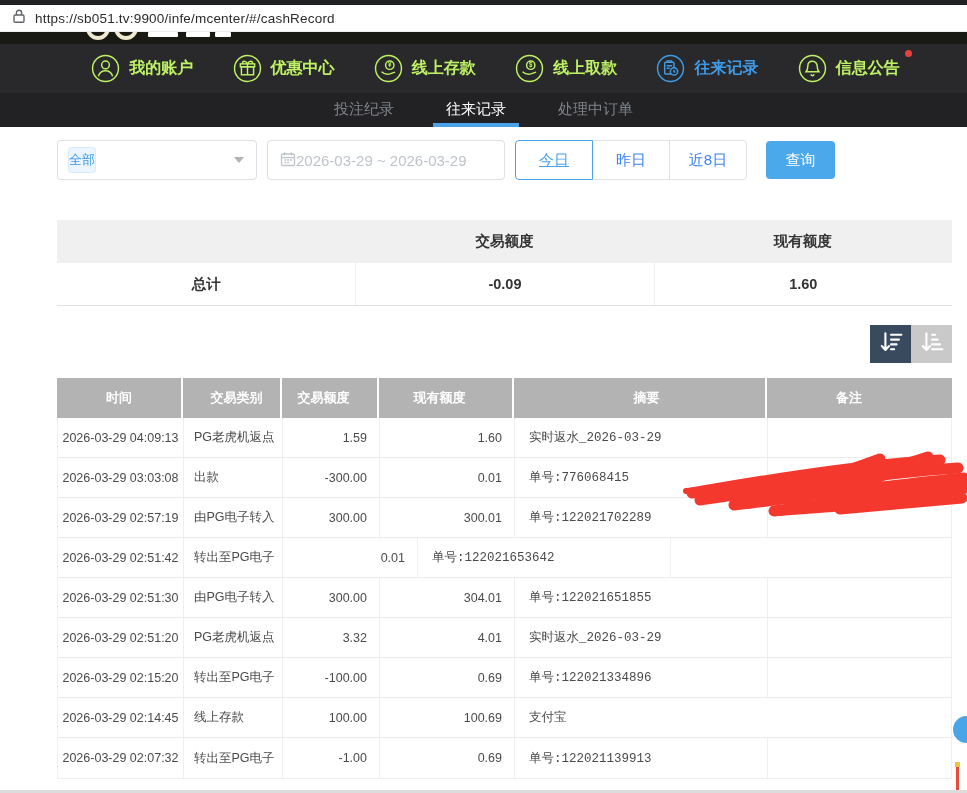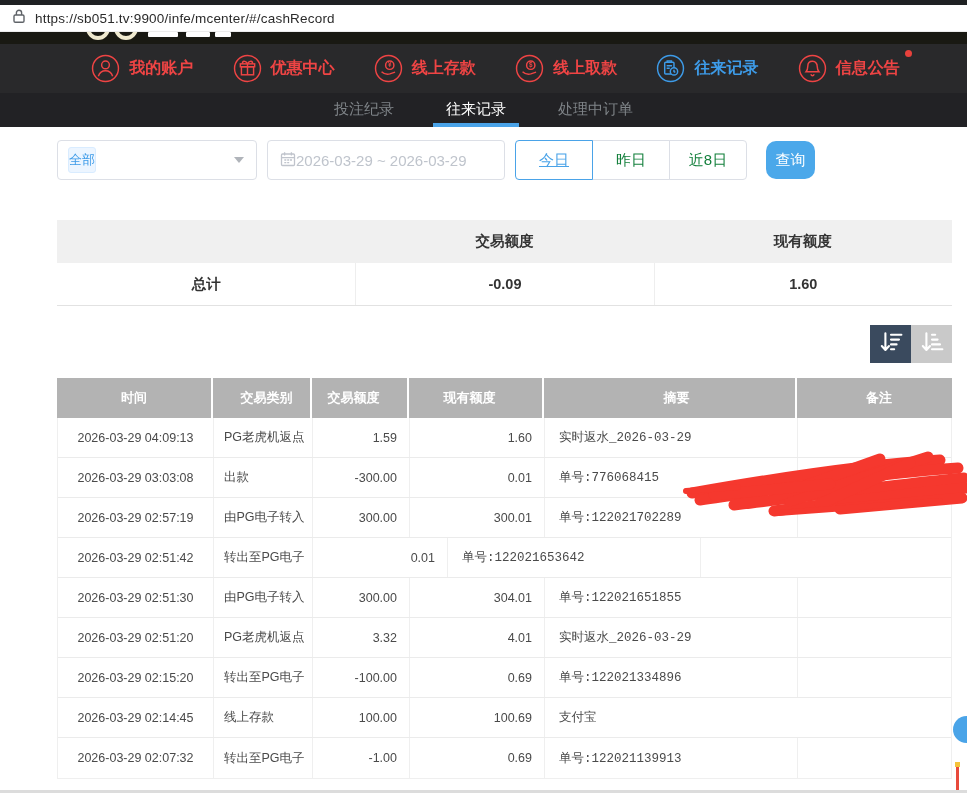--- a/index.html
+++ b/index.html
@@ -13,21 +13,21 @@
   .url-text { font-size:13.5px; color:#2b2b2b; letter-spacing:.2px; }
 
   
   .logo-strip { position:absolute; top:32px; left:0; width:967px; height:12px; background:#191913; overflow:hidden; }
   .logo-arc { position:absolute; top:-16px; width:24px; height:24px; border:4px solid #efe9cf; border-radius:50%; }
   .logo-block { position:absolute; top:0; height:5px; background:#fff; border-radius:1px; }
 
   
   .navbar { position:absolute; top:44px; left:0; width:967px; height:49px; background:#29292b;
             display:flex; align-items:center; justify-content:space-evenly; padding:0 28px 0 52px; }
-  .nav-item { display:flex; align-items:center; gap:9px; color:#ef4444; font-size:16px; font-weight:600;
+  .nav-item { display:flex; align-items:center; gap:9px; color:#bef264; font-size:16px; font-weight:600;
               cursor:pointer; position:relative; white-space:nowrap; }
   .nav-item.active { color:#3d9be8; }
   .nav-item svg { display:block; }
   .nav-badge { position:absolute; top:-4px; right:-12px; width:7px; height:7px; border-radius:50%; background:#e8413c; }
 
   
   .subnav { position:absolute; top:93px; left:0; width:967px; height:34px; background:#222225;
             display:flex; justify-content:center; gap:26px; }
   .subtab { color:#7f8488; font-size:15px; padding:7px 13px 0; border-bottom:4px solid transparent;
             cursor:pointer; white-space:nowrap; }
@@ -38,28 +38,28 @@
               border-radius:4px; display:flex; align-items:center; justify-content:space-between;
               padding:0 12px 0 10px; cursor:pointer; background:#fff; }
   .chip { background:#ecf5ff; border:1px solid #d9ecff; color:#3d9be8; font-size:13px;
           padding:3px 0; border-radius:3px; }
   .caret { width:0; height:0; border-left:5px solid transparent; border-right:5px solid transparent;
            border-top:6px solid #b0b4ba; }
   .datebox { position:absolute; top:140px; left:267px; width:238px; height:40px; border:1px solid #dcdfe6;
              border-radius:4px; display:flex; align-items:center; padding:0 12px;
              color:#bfc4cc; font-size:15px; background:#fff; cursor:pointer; }
   .quickgroup { position:absolute; top:140px; left:515px; display:flex; }
-  .qbtn { width:78px; height:40px; border:1px solid #dcdfe6; background:#fff; color:#15803d;
+  .qbtn { width:78px; height:40px; border:1px solid #dcdfe6; background:#fff; color:#3b82f6;
           font-size:15px; display:flex; align-items:center; justify-content:center;
           margin-left:-1px; cursor:pointer; }
   .qbtn:first-child { border-radius:4px 0 0 4px; margin-left:0;text-decoration:underline; }
   .qbtn:last-child { border-radius:0 4px 4px 0; }
   .qbtn.active { border-color:#4aa3e8; color:#4aa3e8; z-index:2; position:relative; }
-  .search-btn { position:absolute; top:141px; left:766px; width:49px; height:38px; background:#4ba8ea;
-                color:#fff; border:none; border-radius:10px; font-size:15px; cursor:pointer;
+  .search-btn { position:absolute; top:141px; left:766px; width:69px; height:38px; background:#4ba8ea;
+                color:#fff; border:none; border-radius:4px; font-size:15px; cursor:pointer;
                 font-family:inherit; }
 
   
   .summary { position:absolute; top:220px; left:57px; width:895px; }
   .sum-head { display:flex; height:43px; background:#f0f0f0; align-items:center; }
   .sum-head .cell { width:33.333%; text-align:center; font-size:14.5px; font-weight:bold; color:#333; }
   .sum-body { display:flex; height:43px; align-items:center; border-bottom:1px solid #e2e2e2; background:#fff; }
   .sum-body .cell { width:33.333%; text-align:center; font-size:14.5px; font-weight:600; color:#333;
                     border-left:1px solid #eee; height:100%; display:flex; align-items:center; justify-content:center; }
   .sum-body .cell:first-child { border-left:none; }
@@ -73,21 +73,21 @@
   
   .table { position:absolute; top:378px; left:57px; width:895px; }
   .thead { display:flex; height:40px; background:#b3b3b3; color:#fff; font-weight:bold; font-size:13px; }
   .thead .th { display:flex; align-items:center; justify-content:center; border-right:2px solid #fff; }
   .thead .th:last-child { border-right:none; }
   .tbody { border:1px solid #efefef; border-top:none; }
   .tr { display:flex; height:40px; border-bottom:1px solid #ebebeb; font-size:12.5px; color:#4a4a4a; background:#fff; }
   .tr:last-child { border-bottom:none; }
   .td { display:flex; align-items:center; border-right:1px solid #efefef; overflow:hidden; white-space:nowrap; }
   .td:last-child { border-right:none; }
-  .c1 { width:156px; justify-content:center; }
+  .c1 { width:126px; justify-content:center; }
   .c2 { width:99px; padding-left:10px; }
   .c3 { width:97px;  justify-content:flex-end; padding-right:12px; }
   .c4 { width:135px; justify-content:flex-end; padding-right:12px; }
   .c5 { width:253px; padding-left:14px;font-family:Liberation Mono, monospace; }
   .c6 { width:150px; padding-left:14px; }
 
   
   .scribble { position:absolute; top:443px; left:678px; width:289px; height:80px; pointer-events:none; z-index:5; }
 
   

